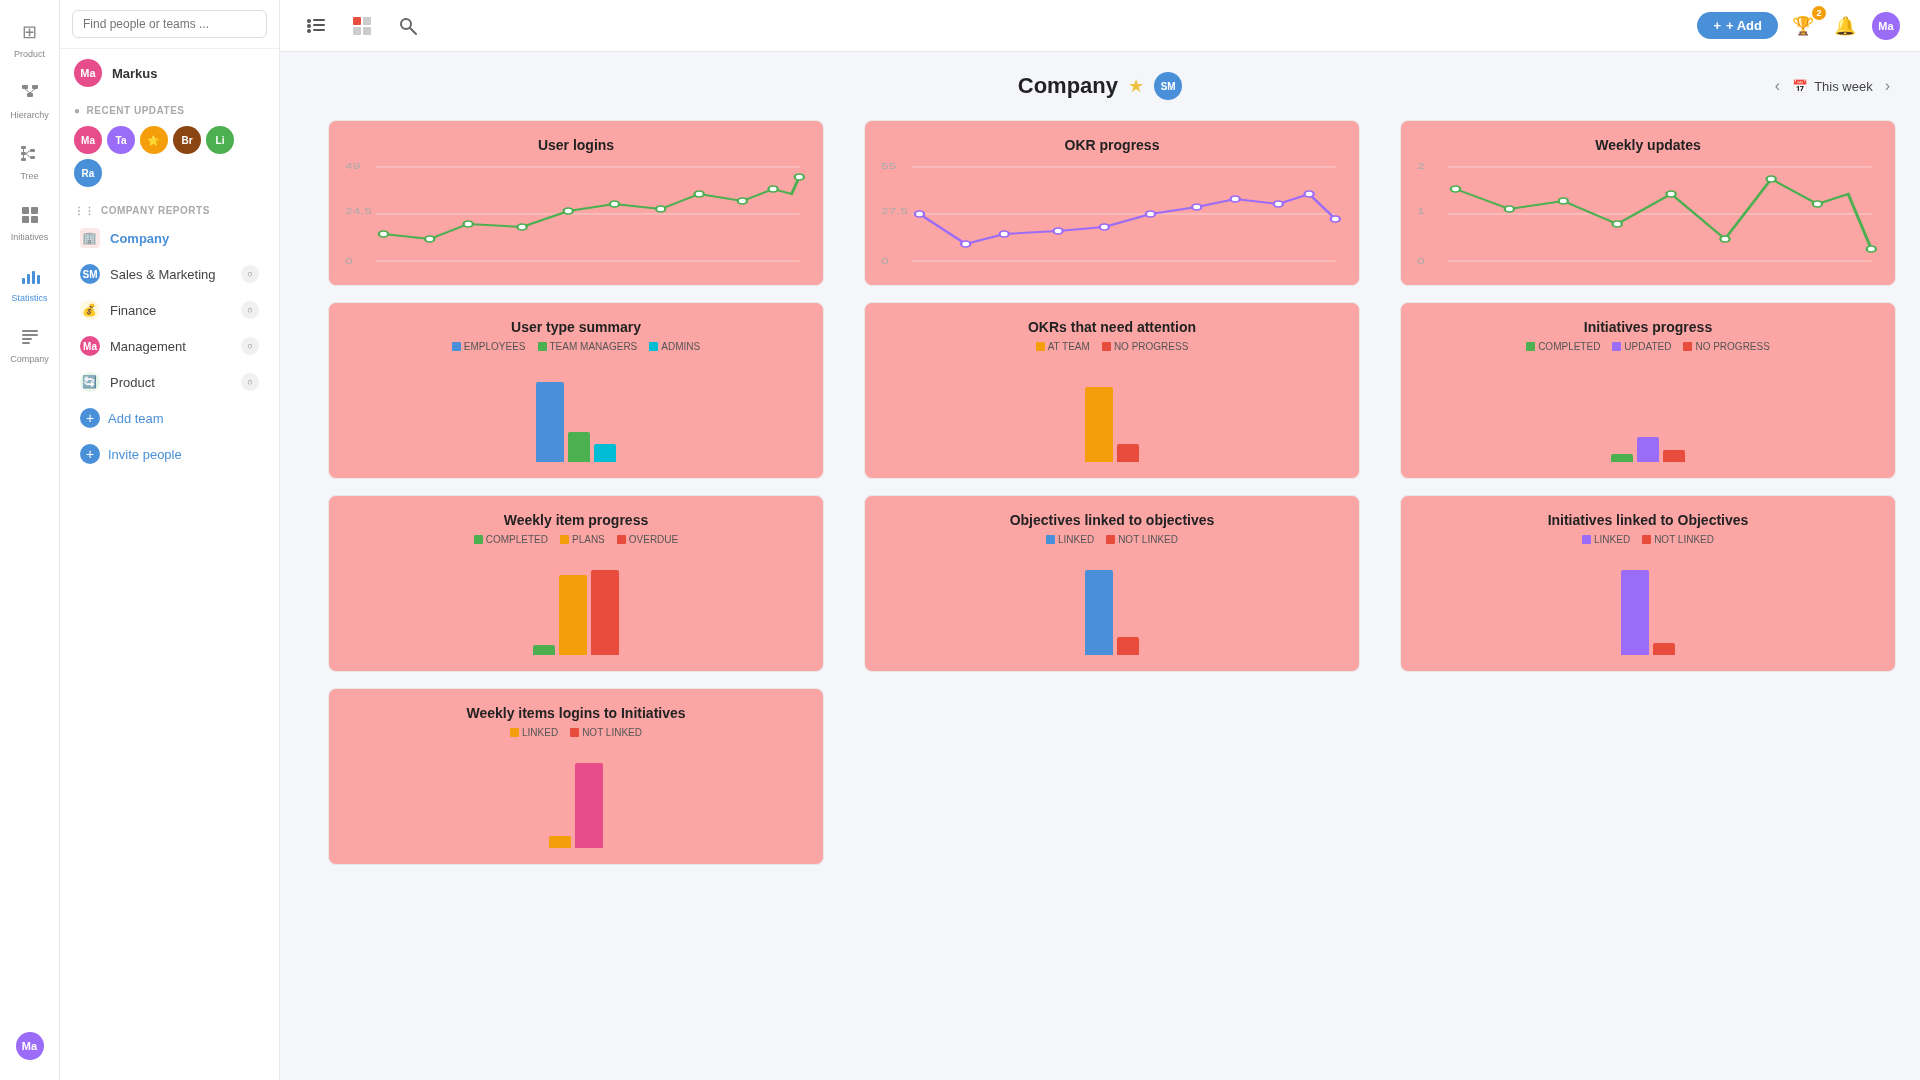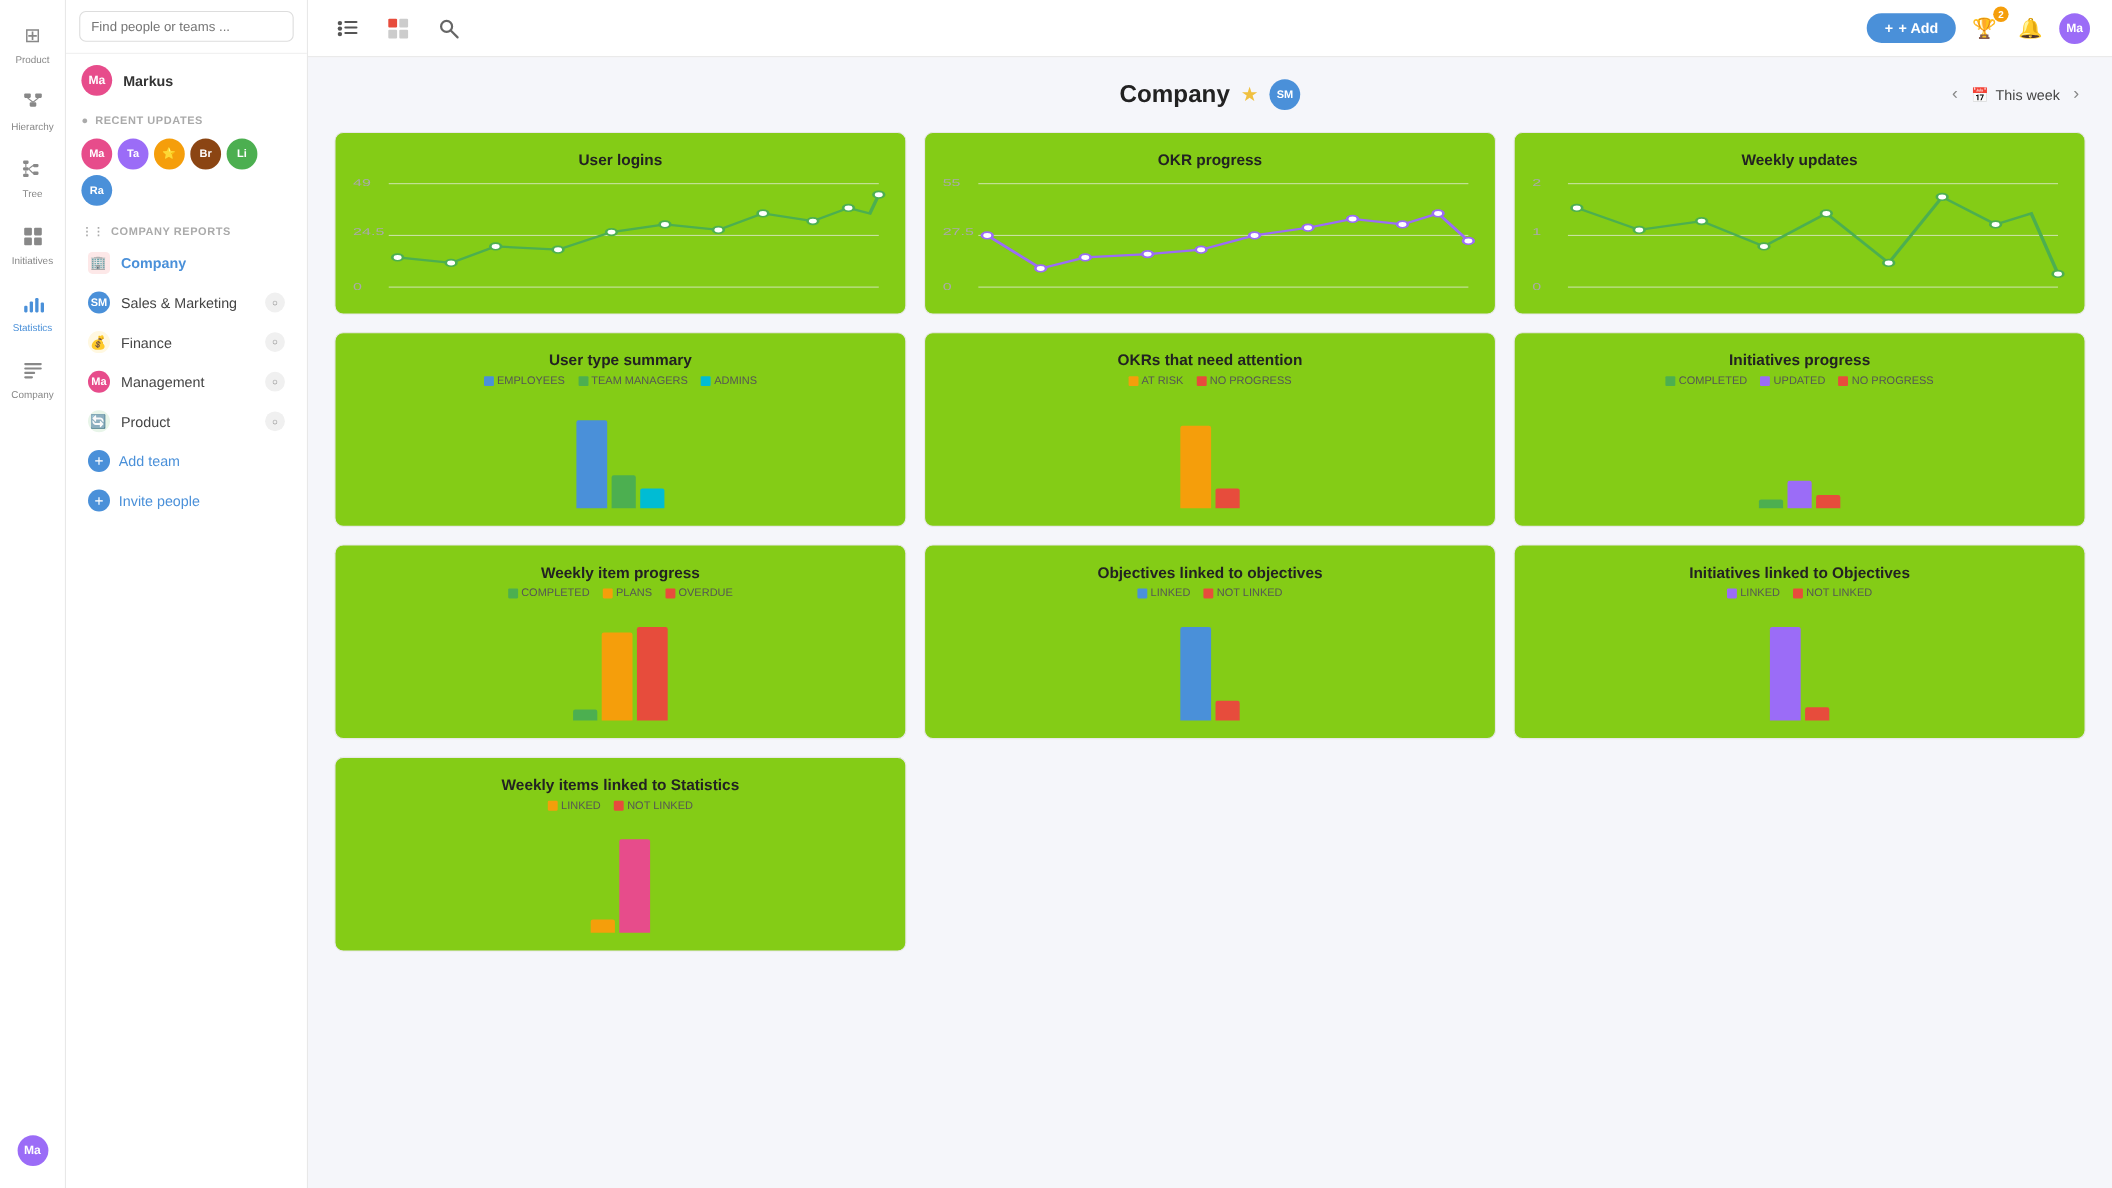--- a/index.html
+++ b/index.html
@@ -309,25 +309,26 @@
       padding: 2px 6px;
     }
 
     
     .charts-grid {
       display: grid;
       grid-template-columns: 1fr 1fr 1fr;
       gap: 16px;
     }
     .chart-card {
-      background: #84cc16;
+      background: #fca5a5;
       border-radius: 8px;
       border: 1px solid #e8e8e8;
       padding: 16px;
       min-height: 160px;
+      margin-left: 24px;
     }
     .chart-title {
       text-align: center;
       font-size: 14px;
       font-weight: 600;
       color: #222;
       margin-bottom: 6px;
     }
     .chart-legend {
       display: flex;
@@ -662,21 +663,21 @@
           <div class="bar" style="height:18px;background:#00bcd4"></div>
         </div>
       </div>
 
 
       <div class="chart-card">
         <div class="chart-title">OKRs that need attention</div>
         <div class="chart-legend">
           <div class="legend-item">
               <span class="legend-dot" style="background:#f59e0b"></span>
-              <span>AT RISK</span>
+              <span>AT TEAM</span>
             </div>
           <div class="legend-item">
               <span class="legend-dot" style="background:#e74c3c"></span>
               <span>NO PROGRESS</span>
             </div>
         </div>
         <div class="bar-chart-wrap">
           <div class="bar" style="height:75px;background:#f59e0b;width:28px"></div>
           <div class="bar" style="height:18px;background:#e74c3c"></div>
         </div>
@@ -758,21 +759,21 @@
               <span>NOT LINKED</span>
             </div>
         </div>
         <div class="bar-chart-wrap">
           <div class="bar" style="height:85px;background:#9b6cf7;width:28px"></div>
           <div class="bar" style="height:12px;background:#e74c3c"></div>
         </div>
       </div>
 
       <div class="chart-card">
-        <div class="chart-title">Weekly items linked to Statistics</div>
+        <div class="chart-title">Weekly items logins to Initiatives</div>
         <div class="chart-legend">
           <div class="legend-item">
               <span class="legend-dot" style="background:#f59e0b"></span>
               <span>LINKED</span>
             </div>
           <div class="legend-item">
               <span class="legend-dot" style="background:#e74c3c"></span>
               <span>NOT LINKED</span>
             </div>
         </div>

